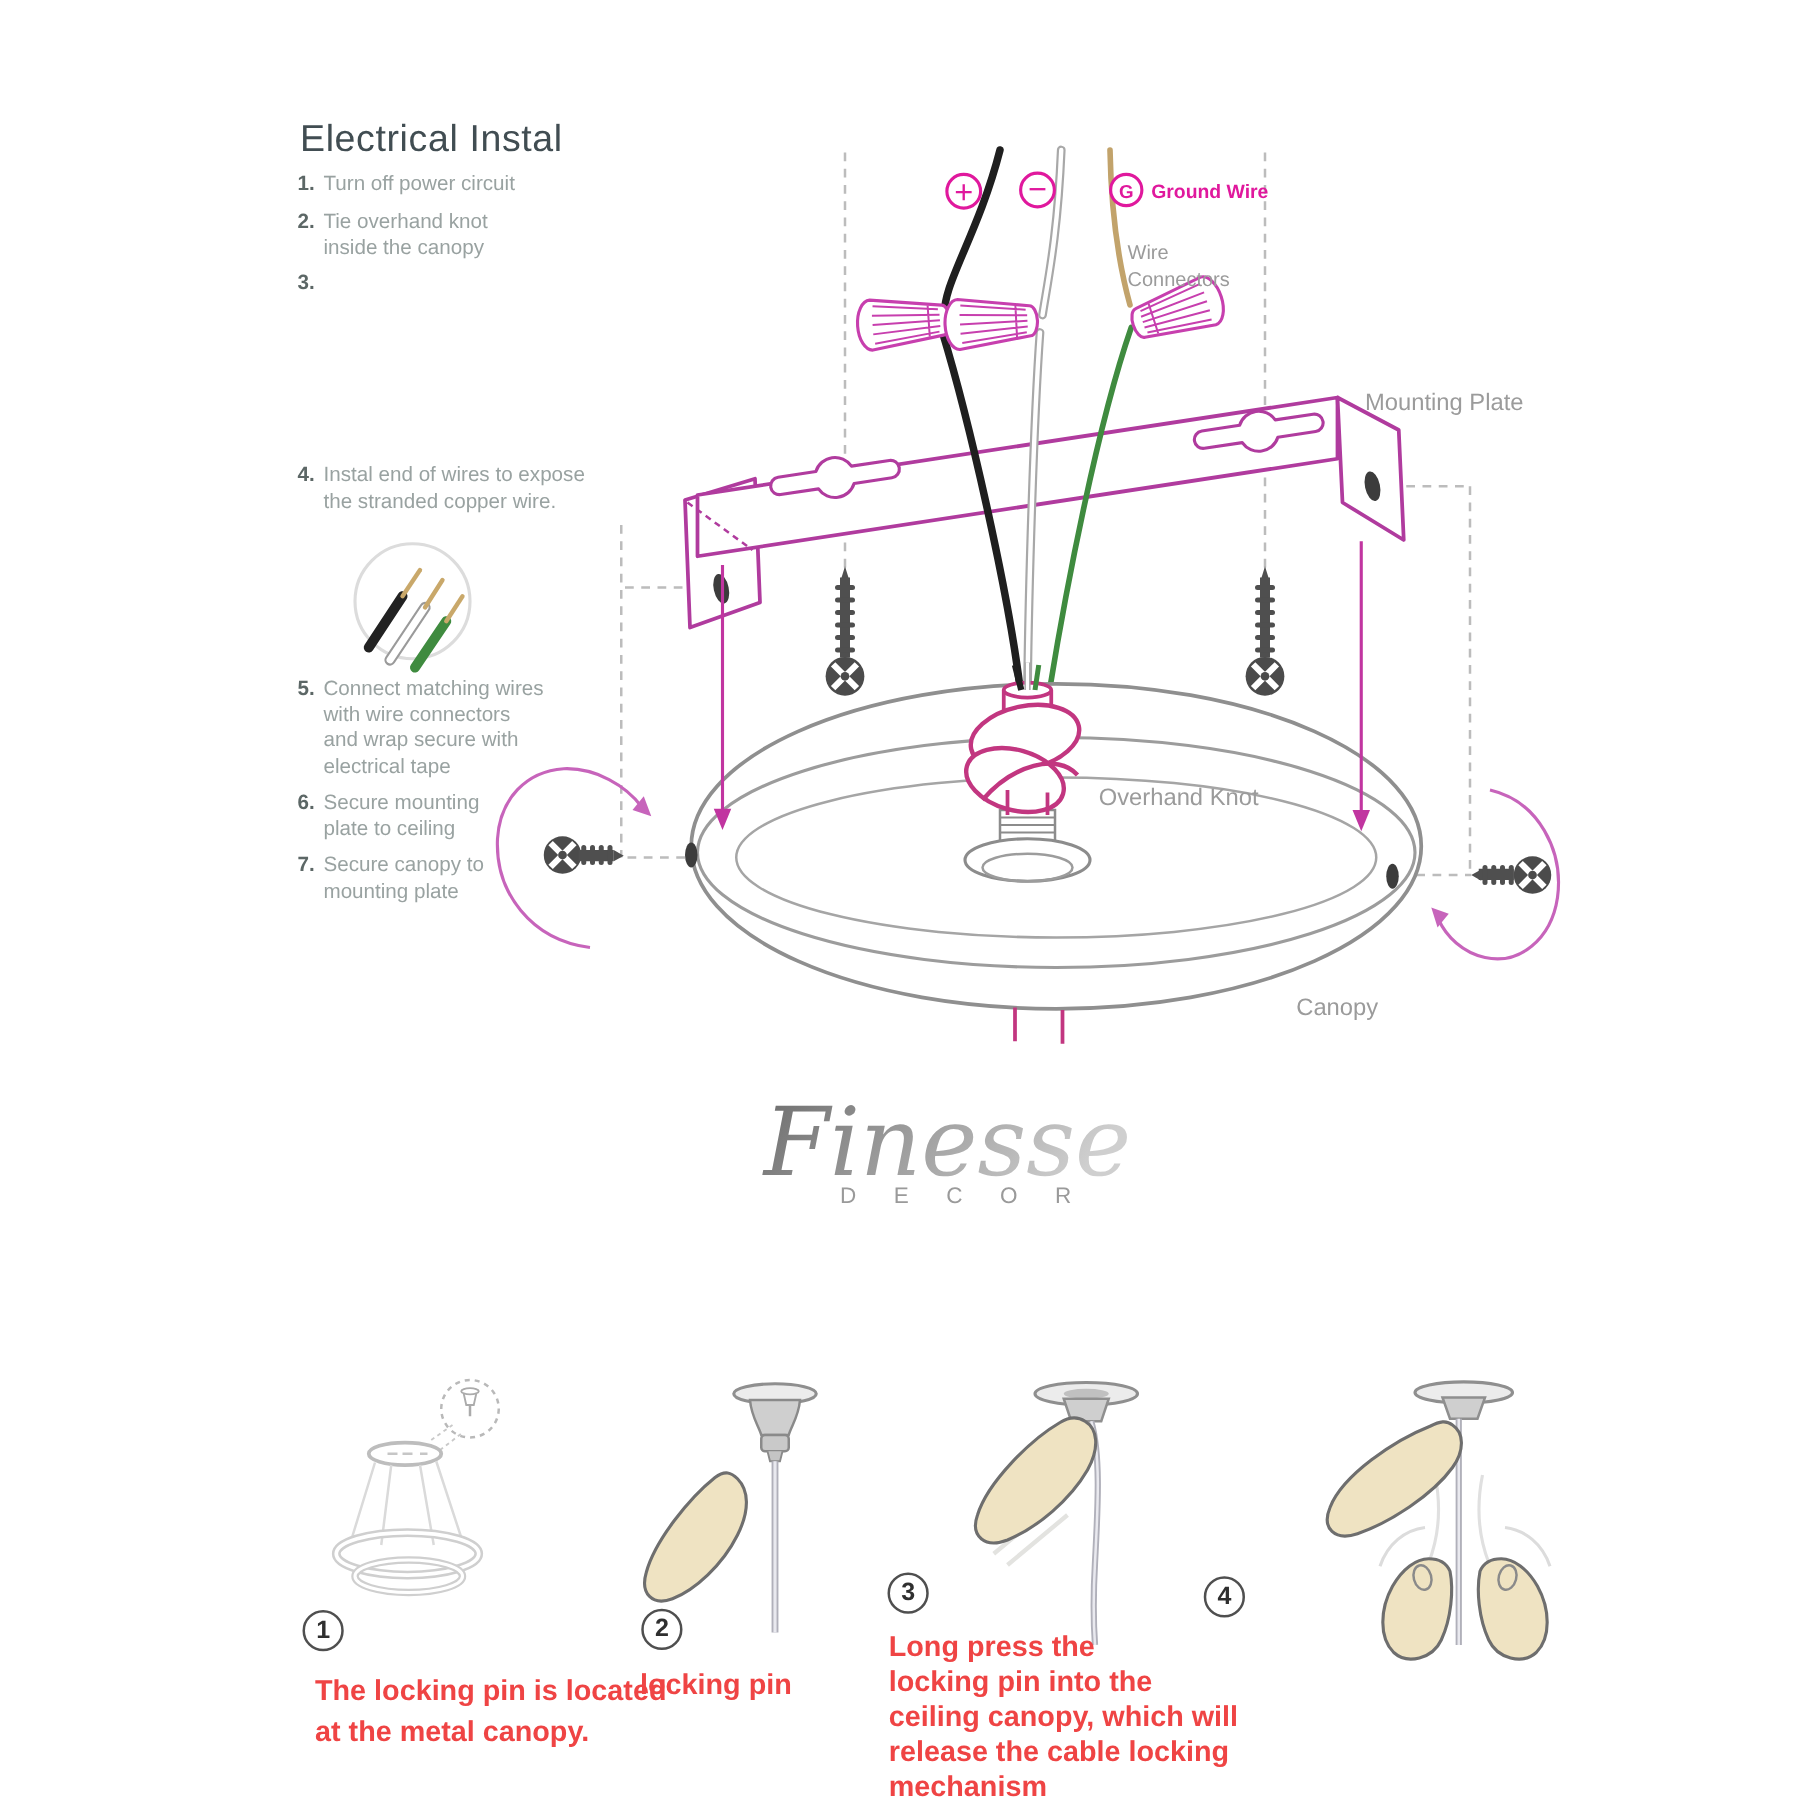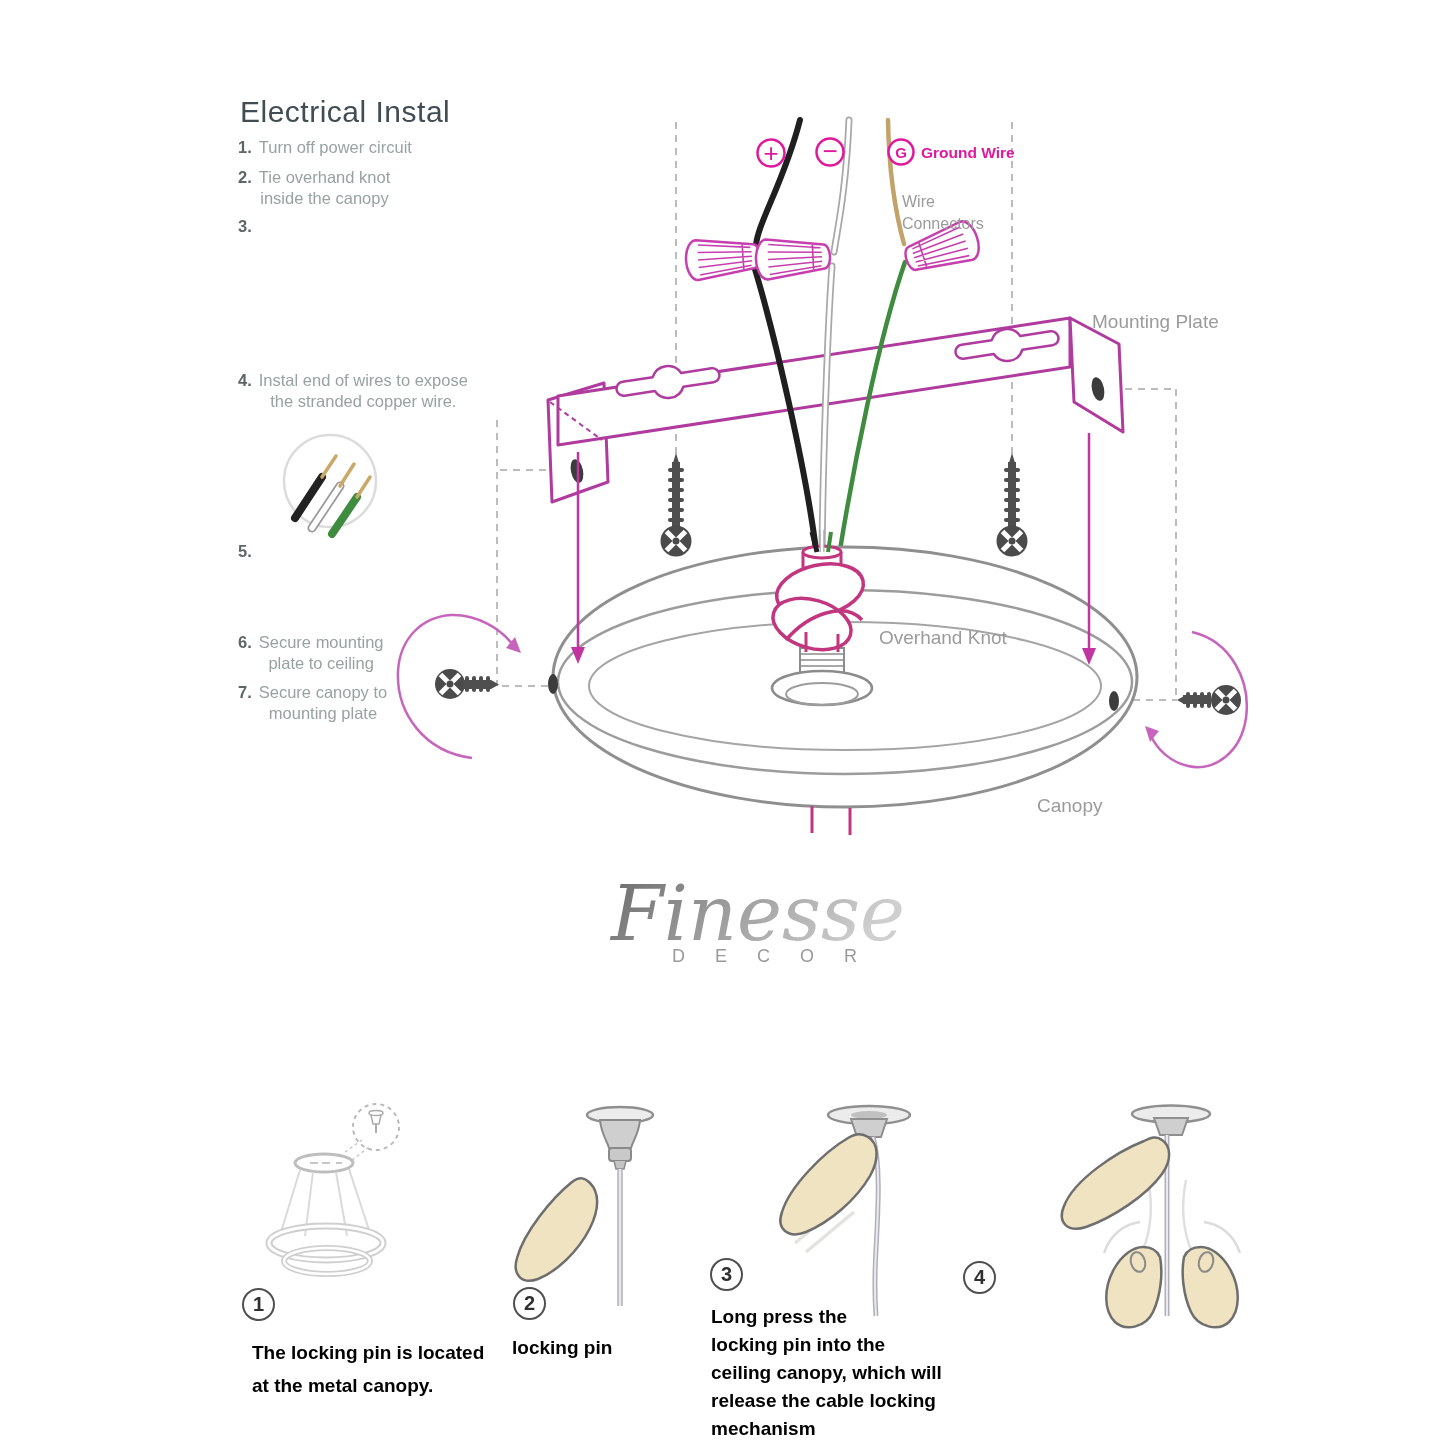--- a/index.html
+++ b/index.html
@@ -3,29 +3,29 @@
 <meta charset="utf-8">
 <style>
   html,body{margin:0;padding:0;}
   body{width:1445px;height:1445px;background:#ffffff;position:relative;overflow:hidden;
        font-family:"Liberation Sans",sans-serif;}
   .page{position:absolute;inset:0;}
   .h1{position:absolute;left:240px;top:95px;font-size:30px;color:#414d52;font-weight:500;letter-spacing:.5px;}
   .h2{position:absolute;left:240px;top:1026px;font-size:31px;color:#414d52;font-weight:500;}
   .step{position:absolute;left:238px;display:flex;gap:7px;width:265px;}
   .step .num{font-size:16.5px;line-height:20.5px;font-weight:bold;color:#5c6766;flex:0 0 auto;}
-  .step .txt{font-size:16.5px;line-height:20.5px;color:#99a2a1;white-space:pre-line;text-align:center;}
+  .step .txt{font-size:16.5px;line-height:20.5px;color:#99a2a1;white-space:pre-line;}
   svg{position:absolute;left:0;}
   .diagram{top:0;}
   .bottomart{top:1095px;}
   .logo{left:540px;top:850px;}
   .circ{position:absolute;width:33px;height:33px;border:2.5px solid #4f4f4f;border-radius:50%;
         color:#2f2f2f;font-weight:bold;font-size:20px;display:flex;align-items:center;justify-content:center;
         background:#fff;box-sizing:border-box;}
-  .cap{position:absolute;font-weight:bold;color:#000000;font-size:19px;white-space:pre-line;}
+  .cap{position:absolute;font-weight:bold;color:#ef4444;font-size:23px;white-space:pre-line;}
   .cap.wide{line-height:33px;}
   .cap.tight{line-height:28px;}
 </style>
 </head>
 <body>
 
 <div class="page">
 
   <div class="h1">Electrical Instal</div>
 
@@ -41,20 +41,24 @@
   <div class="step" style="top:216px">
     <span class="num">3.</span>
   </div>
   <div class="step" style="top:370px">
     <span class="num">4.</span>
     <span class="txt">Instal end of wires to expose
 the stranded copper wire.</span>
   </div>
   <div class="step" style="top:541px">
     <span class="num">5.</span>
+    <span class="txt">Connect matching wires
+with wire connectors
+and wrap secure with
+electrical tape</span>
   </div>
   <div class="step" style="top:632px">
     <span class="num">6.</span>
     <span class="txt">Secure mounting
 plate to ceiling</span>
   </div>
   <div class="step" style="top:682px">
     <span class="num">7.</span>
     <span class="txt">Secure canopy to
 mounting plate</span>

